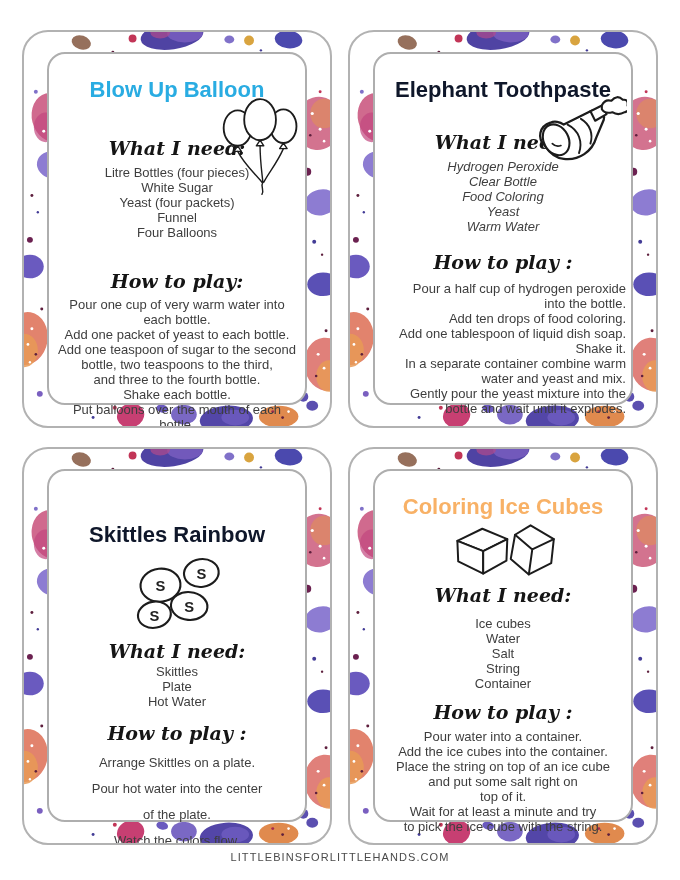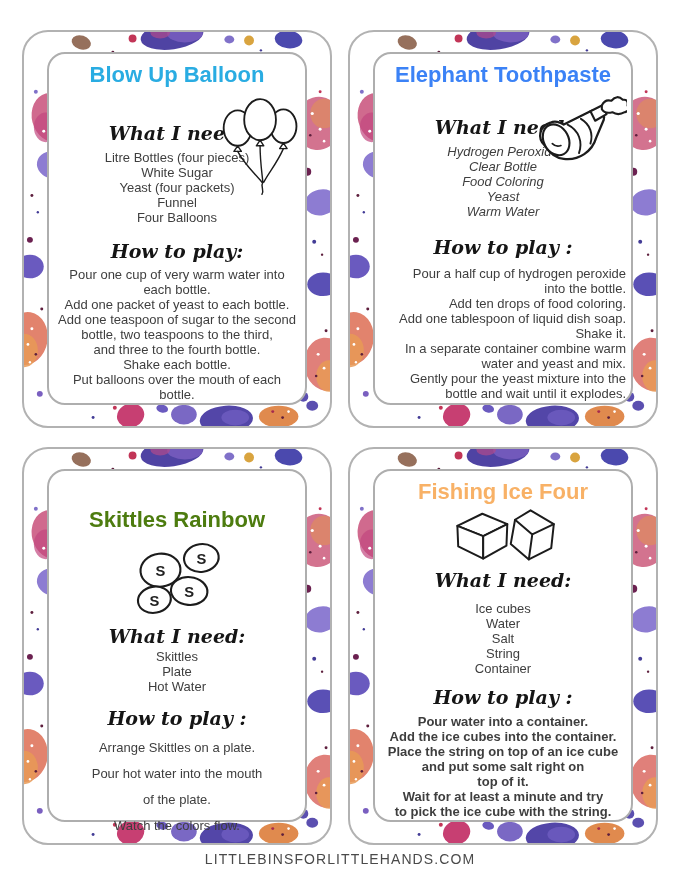--- a/index.html
+++ b/index.html
@@ -12,61 +12,61 @@
     border:2px solid #b2b2b2;border-radius:26px;overflow:hidden;background:#fff;
   }
   #q0{left:22px;top:30px}
   #q1{left:348px;top:30px}
   #q2{left:22px;top:447px}
   #q3{left:348px;top:447px}
   .bg-art{position:absolute;left:0;top:0;width:100%;height:100%;}
   .inner{
     position:absolute;left:23px;right:23px;top:20px;bottom:21px;box-sizing:border-box;
     background:#fff;border:2px solid #aeaeae;border-radius:18px;
-    text-align:center;padding:0 5px;
+    text-align:center;padding:15px 5px;
   }
   .title{margin:8px 0 0;font-size:22px;line-height:1.15;font-weight:700;letter-spacing:0;}
   .script-h{
     font-family:"DejaVu Serif",serif;font-style:italic;font-weight:700;
     font-size:19px;line-height:1.3;color:#151515;
   }
   .lines{font-size:13px;line-height:15px;color:#3e3e3e;white-space:pre-line;}
   .icon{stroke:#1c1c1c;fill:none;stroke-linecap:round;stroke-linejoin:round;}
   .icon .solid{fill:#ffffff;stroke:#1c1c1c;}
   
   .c0 .balloons{position:absolute;top:36px;right:2px;width:84px;height:106px;}
   .c0 .need{margin-top:34px;}
   .c0 .materials{margin-top:4px;}
-  .c0 .play{margin-top:14px;}
+  .c0 .play{margin-top:29px;}
   .c0 .instructions{margin-top:3px;}
   
   .c1 .toothpaste{position:absolute;top:42px;right:4px;width:96px;height:80px;}
   .c1 .need{margin-top:28px;}
   .c1 .materials{margin-top:4px;font-style:italic;}
   .c1 .play{margin-top:16px;}
   .c1 .instructions{margin-top:6px;text-align:right;}
   
   .c2 .skittles{display:block;margin:6px auto 0;width:112px;height:80px;}
   .c2 .need{margin-top:6px;}
   .c2 .materials{margin-top:0;}
   .c2 .play{margin-top:12px;}
   .c2 .instructions{margin-top:4px;line-height:26px;}
   
   .c3 .cubes{display:block;margin:2px auto 0;width:122px;height:62px;}
   .c3 .need{margin-top:0;}
   .c3 .materials{margin-top:8px;}
   .c3 .play{margin-top:9px;}
-  .c3 .instructions{margin-top:4px;font-weight:bold;}
+  .c3 .instructions{margin-top:4px;}
   .skittle-s{
     font-family:"Liberation Sans",sans-serif;font-weight:700;font-size:17px;
     fill:#222;stroke:none;text-anchor:middle;
   }
   .footer{
     position:absolute;left:0;right:0;top:851px;text-align:center;
-    font-size:14px;letter-spacing:1.1px;color:#4a4a4a;
+    font-size:11px;letter-spacing:1.1px;color:#4a4a4a;
   }
 </style>
 </head>
 <body>
 
 <svg width="0" height="0" style="position:absolute" aria-hidden="true">
   <defs>
     <g id="wc">
 
       <ellipse cx="58" cy="10" rx="10" ry="7" fill="#96705c" transform="rotate(18 58 10)"></ellipse>
@@ -172,21 +172,21 @@
 Put balloons over the mouth of each
 bottle.</div>
   </div>
 </section>
 
 <section class="quad c1" id="q1">
   <svg class="bg-art" viewBox="0 0 310 398">
       <use href="#wc" xlink:href="#wc"></use>
     </svg>
   <div class="inner">
-    <h2 class="title" style="color: #3b82f6;">Elephant Toothpaste</h2>
+    <h2 class="title" style="color: #0f172a;">Elephant Toothpaste</h2>
     <svg class="icon toothpaste" viewBox="0 0 100 84">
       <path class="solid" d="M14 52 C6 44 8 32 20 28 C24 26 30 27 34 30 L62 16 C70 12 78 17 76 25 L68 44 C64 58 50 68 34 66 C24 65 18 58 14 52 Z" stroke-width="2.4"></path>
       <ellipse class="solid" cx="26" cy="46" rx="13" ry="17" stroke-width="2.2" transform="rotate(-28 26 46)"></ellipse>
       <path d="M38 30 C50 36 54 48 50 60 M52 24 C62 30 65 40 62 50" stroke-width="2"></path>
       <path class="solid" d="M62 16 l12 -6 l5 9 l-12 7 z" stroke-width="2.2"></path>
       <path class="solid" d="M74 10 q3 -7 10 -5 q6 -7 12 -1 q6 -1 5 6 q4 5 -3 7 q-7 4 -13 0 q-8 2 -11 -3 z" stroke-width="2.2"></path>
       <path d="M22 50 q4 4 9 2" stroke-width="1.8"></path>
     </svg>
     <div class="script-h need">What I need:</div>
     <div class="lines materials">Hydrogen Peroxide
@@ -205,49 +205,49 @@
 Gently pour the yeast mixture into the
 bottle and wait until it explodes.</div>
   </div>
 </section>
 
 <section class="quad c2" id="q2">
   <svg class="bg-art" viewBox="0 0 310 398">
       <use href="#wc" xlink:href="#wc"></use>
     </svg>
   <div class="inner">
-    <h2 class="title" style="color: #4d7c0f; margin-top: 36px;">Skittles Rainbow</h2>
+    <h2 class="title" style="color: #0f172a; margin-top: 36px;">Skittles Rainbow</h2>
     <svg class="icon skittles" viewBox="0 0 120 92">
       <ellipse class="solid" cx="88" cy="23" rx="20" ry="16" stroke-width="2.4" transform="rotate(-8 88 23)"></ellipse>
       <text class="skittle-s" x="88" y="30">S</text>
       <ellipse class="solid" cx="41" cy="37" rx="23" ry="19" stroke-width="2.4" transform="rotate(-6 41 37)"></ellipse>
       <text class="skittle-s" x="41" y="44">S</text>
       <ellipse class="solid" cx="74" cy="61" rx="21" ry="16" stroke-width="2.4" transform="rotate(5 74 61)"></ellipse>
       <text class="skittle-s" x="74" y="68">S</text>
       <ellipse class="solid" cx="34" cy="71" rx="19" ry="15" stroke-width="2.4" transform="rotate(-10 34 71)"></ellipse>
       <text class="skittle-s" x="34" y="78">S</text>
     </svg>
     <div class="script-h need">What I need:</div>
     <div class="lines materials">Skittles
 Plate
 Hot Water</div>
     <div class="script-h play">How to play :</div>
     <div class="lines instructions">Arrange Skittles on a plate.
-Pour hot water into the mouth
+Pour hot water into the center
 of the plate.
 Watch the colors flow.</div>
   </div>
 </section>
 
 <section class="quad c3" id="q3">
   <svg class="bg-art" viewBox="0 0 310 398">
       <use href="#wc" xlink:href="#wc"></use>
     </svg>
   <div class="inner">
-    <h2 class="title" style="color: rgb(248, 177, 102);">Fishing Ice Four</h2>
+    <h2 class="title" style="color: rgb(248, 177, 102);">Coloring Ice Cubes</h2>
     <svg class="icon cubes" viewBox="0 0 130 72">
       <path class="solid" d="M12 23 L41 9 L70 21 L42 35 Z" stroke-width="2.3"></path>
       <path class="solid" d="M12 23 L13 47 L42 61 L42 35 Z" stroke-width="2.3"></path>
       <path class="solid" d="M70 21 L69 46 L42 61 L42 35 Z" stroke-width="2.3"></path>
       <path class="solid" d="M97 5 L124 21 L121 49 L95 62 L74 44 L79 16 Z" stroke-width="2.3"></path>
       <path d="M99 33 L79 16 M99 33 L124 21 M99 33 L95 62" stroke-width="2.3"></path>
     </svg>
     <div class="script-h need">What I need:</div>
     <div class="lines materials">Ice cubes
 Water

